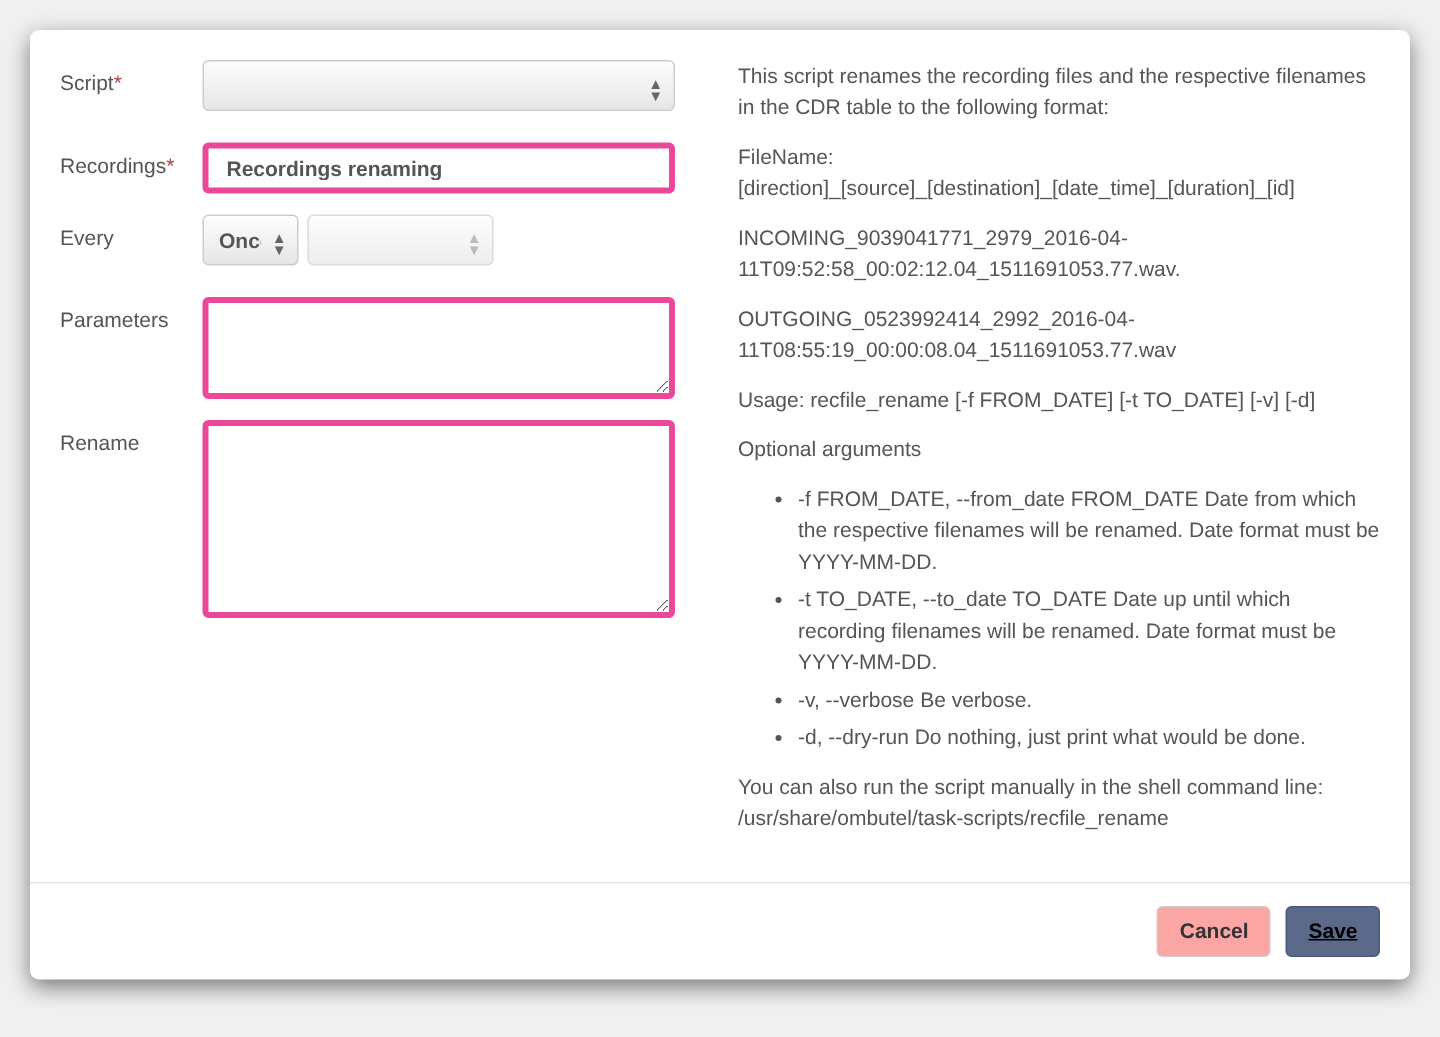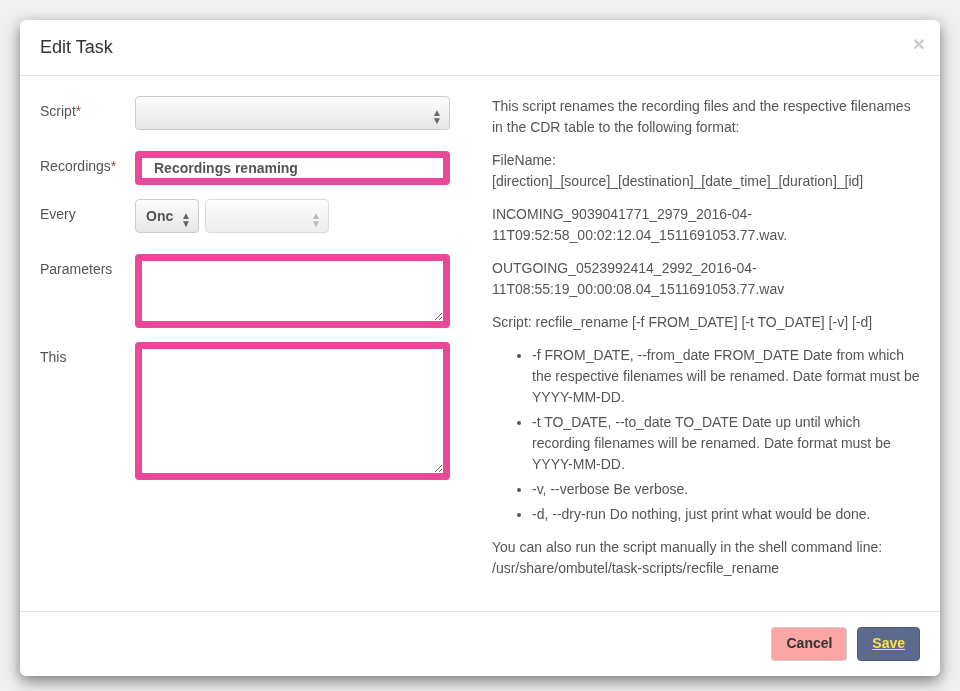--- a/index.html
+++ b/index.html
@@ -145,21 +145,21 @@
       color: #555;
       background: linear-gradient(#fdfdfd, #e6e6e6);
     }
     .text-input {
       width: 100%;
       height: 34px;
       padding: 6px 12px;
       font-size: 14px;
       font-weight: 600;
       color: #555;
-      border: 7px solid #ec4899;
+      border: 4px solid #ec4899;
       border-radius: 4px;
       background: #fff;
     }
     textarea.text-input {
       height: auto;
       resize: vertical;
       font-weight: normal;
     }
     .days-wrap {
       width: 124px;
@@ -175,34 +175,30 @@
       line-height: 1.4;
     }
     .btn-default {
       background: #fca5a5;
       border-color: #ccc;
       color: #333;
     }
     .btn-primary {
       background: #5b6a8a;
       border-color: #4a5a7d;
-      color: #fde047;
+      color: #000000;
       margin-left: 6px;
       text-decoration: underline;
     }
   </style>
 </head>
 <body>
 
 <div class="modal">
 
-  <div class="modal-header">
-    <h3 class="modal-title">Edit Task</h3>
-    <button class="close-btn">×</button>
-  </div>
 
   <div class="modal-body">
 
     <div class="form-col">
 
       <div class="form-row">
         <label class="form-label">
           <span>Script</span><span class="required">*</span>
         </label>
         <div class="form-controls">
@@ -251,36 +247,37 @@
       </div>
 
       <div class="form-row tall">
         <label class="form-label">Parameters</label>
         <div class="form-controls">
           <textarea class="text-input" rows="3" style=""></textarea>
         </div>
       </div>
 
       <div class="form-row tall">
-        <label class="form-label">This</label>
+        <label class="form-label">Rename</label>
         <div class="form-controls">
           <textarea class="text-input" rows="7" style=""></textarea>
         </div>
       </div>
 
     </div>
 
     <div class="doc-col">
       <p>This script renames the recording files and the respective filenames in the CDR table to the following format:</p>
       <p>
         <span>FileName:</span> <span>[direction]_[source]_[destination]_[date_time]_[duration]_[id]</span>
       </p>
       <p>INCOMING_9039041771_2979_2016-04-11T09:52:58_00:02:12.04_1511691053.77.wav.</p>
       <p>OUTGOING_0523992414_2992_2016-04-11T08:55:19_00:00:08.04_1511691053.77.wav</p>
-      <p>Script: recfile_rename [-f FROM_DATE] [-t TO_DATE] [-v] [-d]</p>
+      <p>Usage: recfile_rename [-f FROM_DATE] [-t TO_DATE] [-v] [-d]</p>
+      <p>Optional arguments</p>
       <ul>
         <li>-f FROM_DATE, --from_date FROM_DATE Date from which the respective filenames will be renamed. Date format must be YYYY-MM-DD.</li>
         <li>-t TO_DATE, --to_date TO_DATE Date up until which recording filenames will be renamed. Date format must be YYYY-MM-DD.</li>
         <li>-v, --verbose Be verbose.</li>
         <li>-d, --dry-run Do nothing, just print what would be done.</li>
       </ul>
       <p>You can also run the script manually in the shell command line: /usr/share/ombutel/task-scripts/recfile_rename</p>
     </div>
 
   </div>

